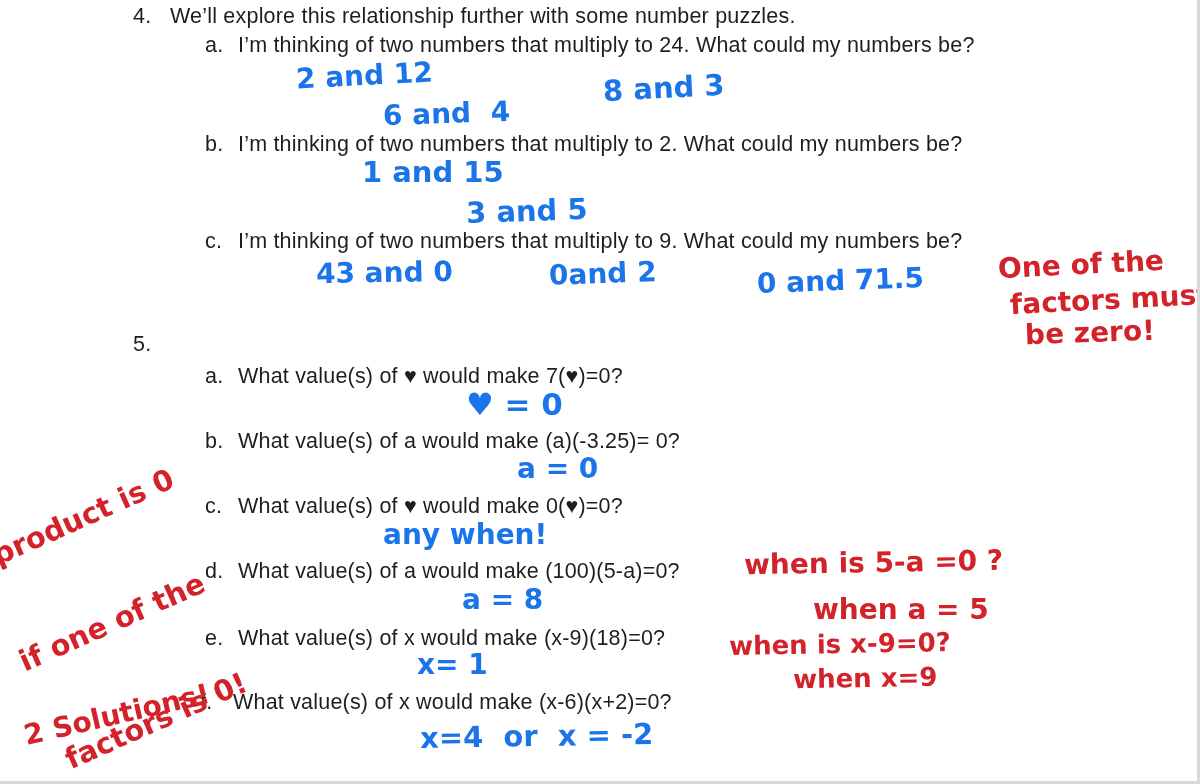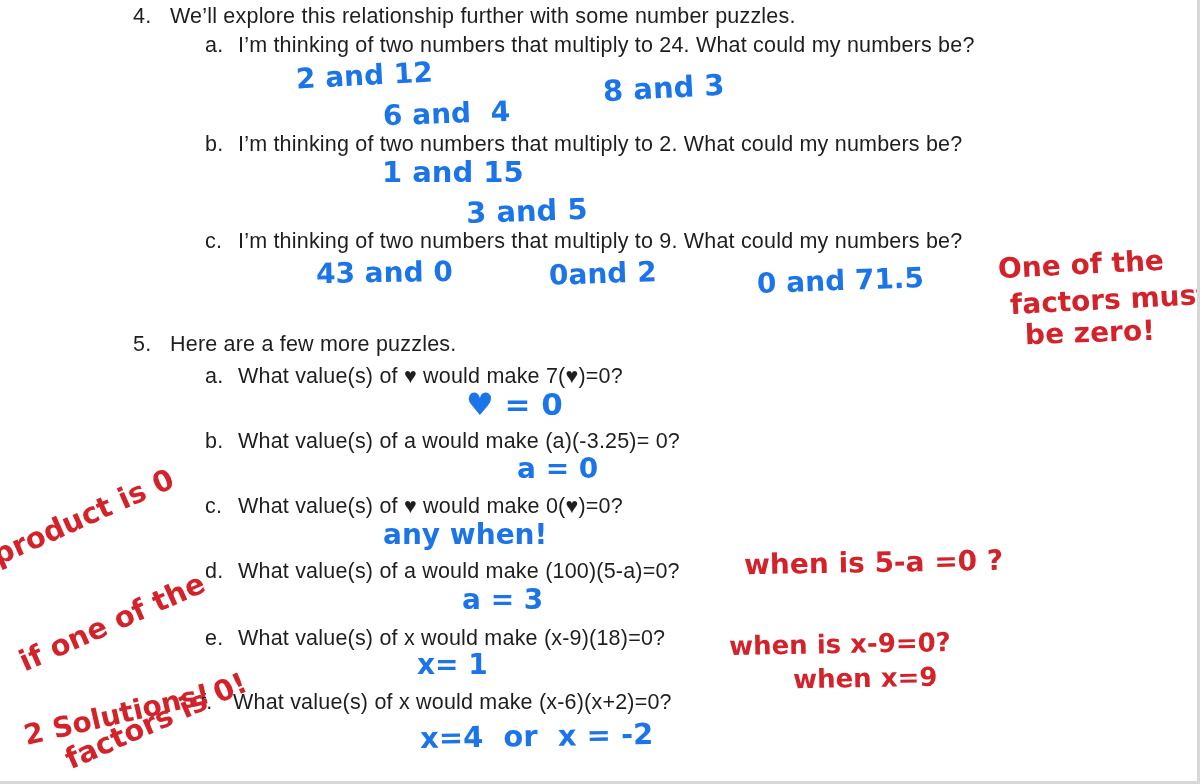--- a/index.html
+++ b/index.html
@@ -59,38 +59,37 @@
     <span>I’m thinking of two numbers that multiply to 24. What could my numbers be?</span>
   </div>
   <div class="hand blue" style="left:296px;top:60px;transform:rotate(-3deg)">2 and 12</div>
   <div class="hand blue" style="left:603px;top:72px;font-size:29px;transform:rotate(-3deg)">8 and 3</div>
   <div class="hand blue" style="left:383px;top:98px;transform:rotate(-2deg)">6 and  4</div>
 
   <div class="typed" style="left:205px;top:131px">
     <span class="lbl-part">b.</span>
     <span>I’m thinking of two numbers that multiply to 2. What could my numbers be?</span>
   </div>
-  <div class="hand blue" style="left:382px;top:156px;font-size:29px">1 and 15</div>
+  <div class="hand blue" style="left:362px;top:156px;font-size:29px">1 and 15</div>
   <div class="hand blue" style="left:466px;top:195px;font-size:29px;transform:rotate(-2deg)">3 and 5</div>
 
   <div class="typed" style="left:205px;top:228px">
     <span class="lbl-part">c.</span>
     <span>I’m thinking of two numbers that multiply to 9. What could my numbers be?</span>
   </div>
   <div class="hand blue" style="left:316px;top:257px;transform:rotate(-1deg)">43 and 0</div>
   <div class="hand blue" style="left:549px;top:258px;transform:rotate(-2deg)">0and 2</div>
   <div class="hand blue" style="left:757px;top:265px;transform:rotate(-2deg)">0 and 71.5</div>
 
   <div class="hand red" style="left:998px;top:249px;transform:rotate(-3deg)">One of the</div>
   <div class="hand red" style="left:1010px;top:284px;transform:rotate(-3deg)">factors must</div>
   <div class="hand red" style="left:1025px;top:317px;transform:rotate(-2deg)">be zero!</div>
 
   <div class="typed" style="left:133px;top:331px">
     <span class="lbl-num">5.</span>
-    <span>Here are a few more puzzles.</span>
   </div>
 
   <div class="typed" style="left:205px;top:363px">
     <span class="lbl-part">a.</span>
     <span>What value(s) of ♥ would make 7(♥)=0?</span>
   </div>
   <div class="hand blue" style="left:466px;top:388px;font-size:31px">♥ = 0</div>
 
   <div class="typed" style="left:205px;top:428px">
     <span class="lbl-part">b.</span>
@@ -102,21 +101,22 @@
     <span class="lbl-part">c.</span>
     <span>What value(s) of ♥ would make 0(♥)=0?</span>
   </div>
   <div class="hand blue" style="left:383px;top:519px">any when!</div>
 
   <div class="typed" style="left:205px;top:558px">
     <span class="lbl-part">d.</span>
     <span>What value(s) of a would make (100)(5-a)=0?</span>
   </div>
   <div class="hand red" style="left:744px;top:547px;transform:rotate(-1deg)">when is 5-a =0 ?</div>
-  <div class="hand blue" style="left:462px;top:584px">a = 3</div>
+  <div class="hand blue" style="left:462px;top:584px">a = 8</div>
+  <div class="hand red" style="left:813px;top:594px">when a = 5</div>
 
   <div class="typed" style="left:205px;top:625px">
     <span class="lbl-part">e.</span>
     <span>What value(s) of x would make (x-9)(18)=0?</span>
   </div>
   <div class="hand red" style="left:729px;top:628px;font-size:26px;transform:rotate(-1deg)">when is x-9=0?</div>
   <div class="hand blue" style="left:417px;top:649px">x= 1</div>
   <div class="hand red" style="left:793px;top:662px;font-size:26px;transform:rotate(-1deg)">when x=9</div>
 
   <div class="typed" style="left:200px;top:689px">

